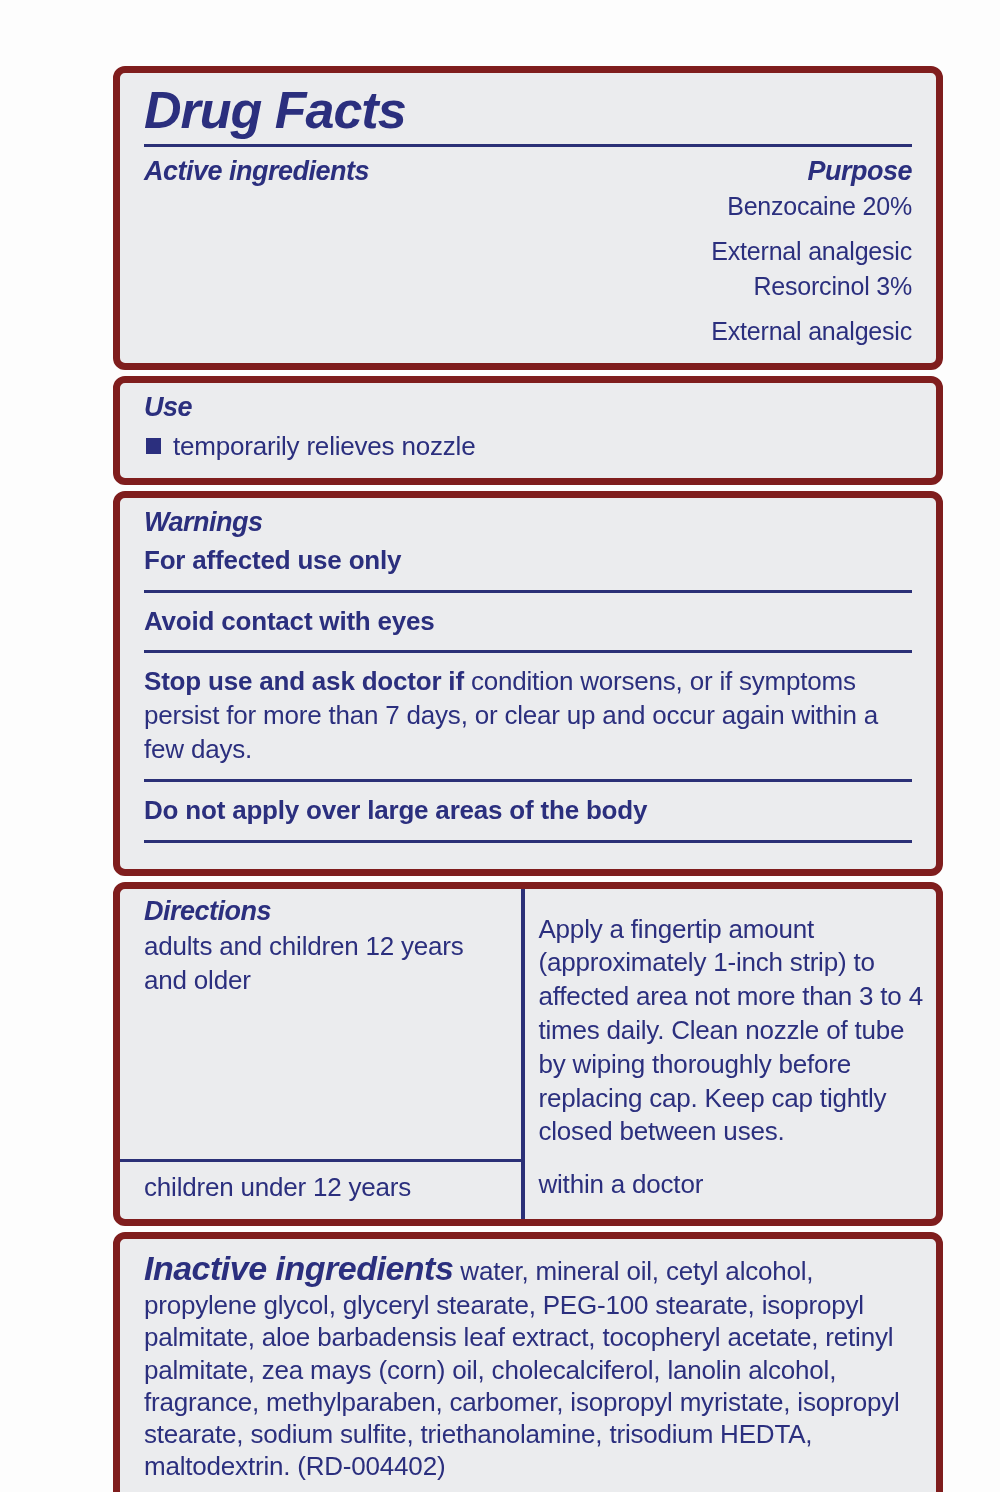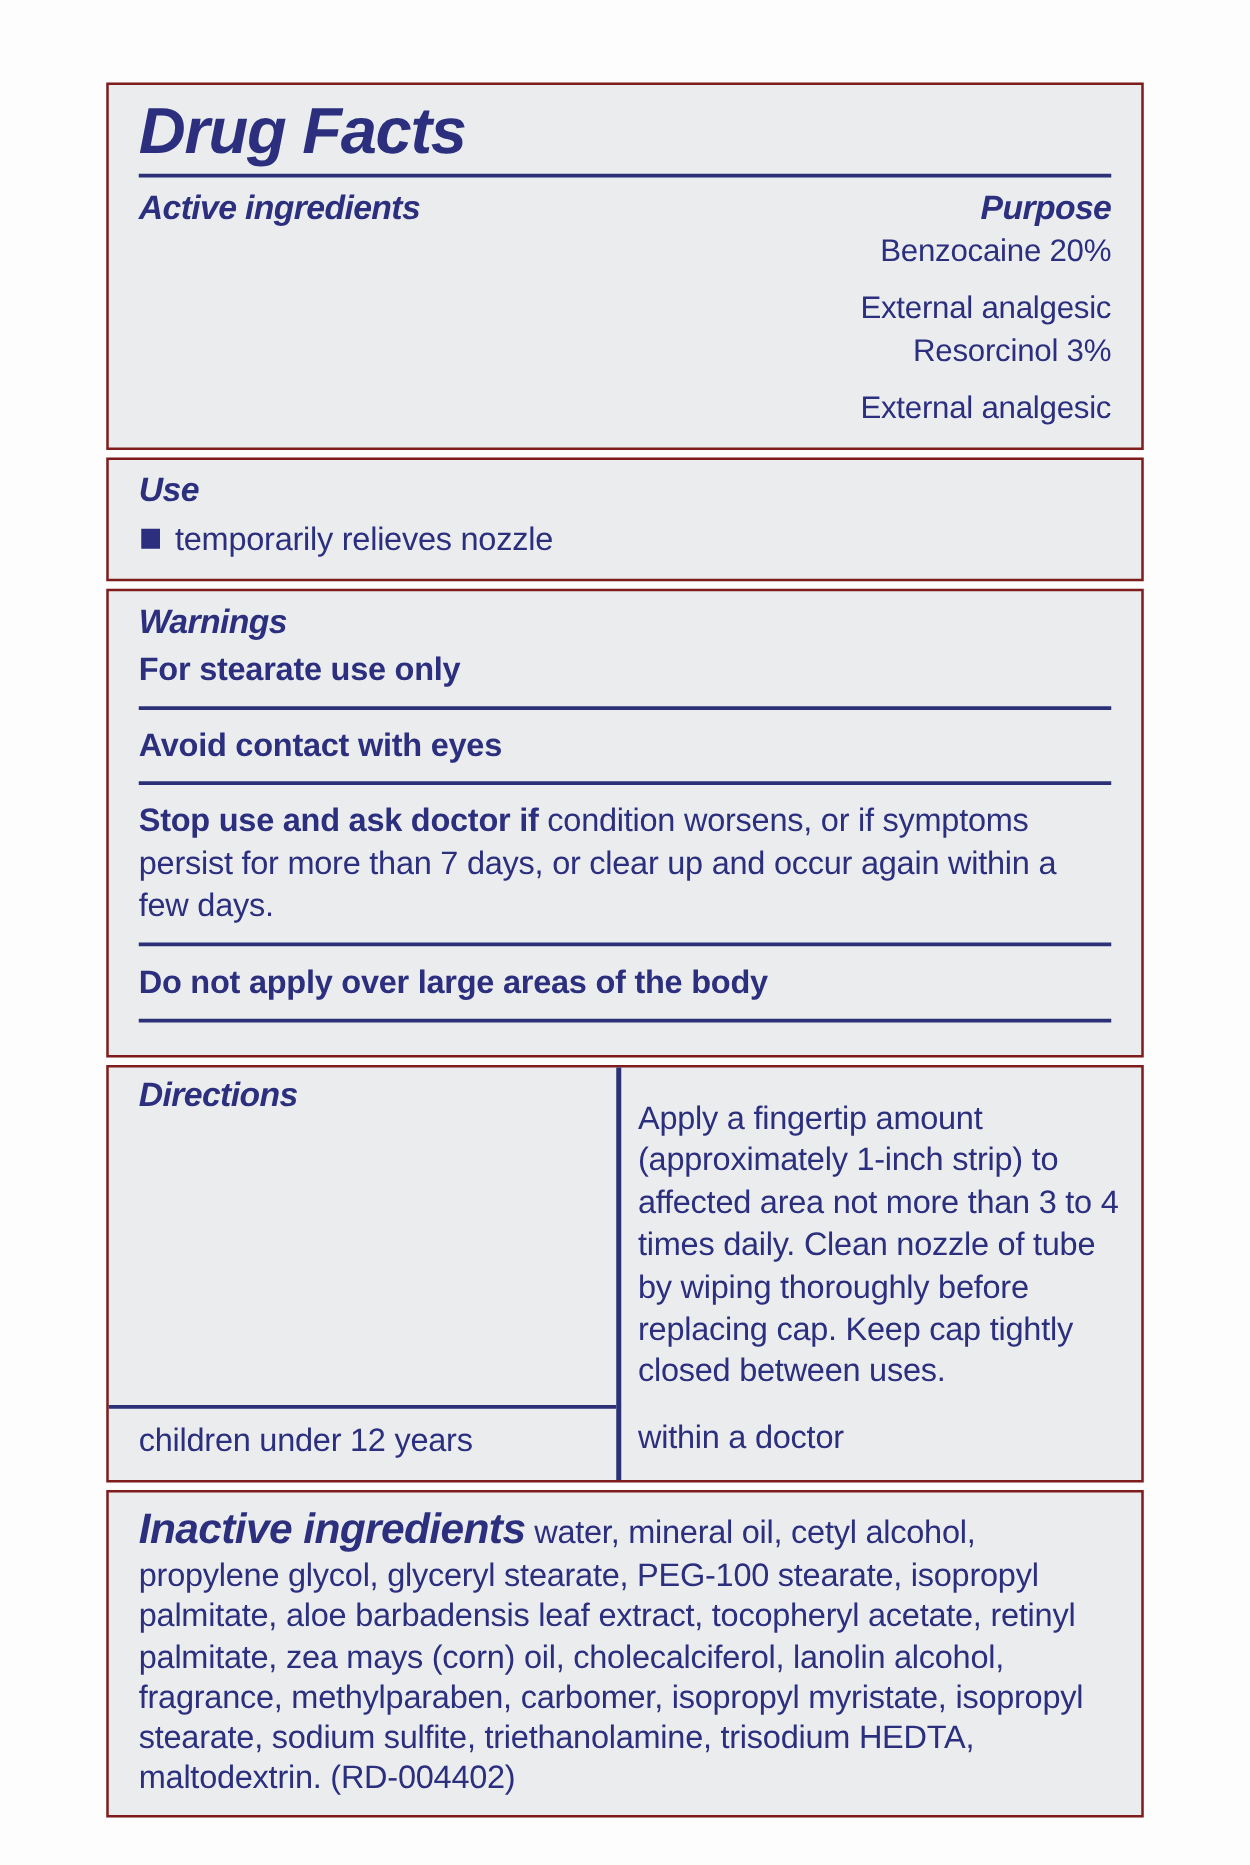--- a/index.html
+++ b/index.html
@@ -5,23 +5,24 @@
   html,body{margin:0;padding:0;}
   body{
     width:1000px;height:1492px;background:#fdfdfd;
     font-family:"Liberation Sans","DejaVu Sans",sans-serif;
     color:#2b2f7e;
     -webkit-font-smoothing:antialiased;
   }
   .label{position:absolute;left:85px;top:66px;width:830px;}
   .box{
     box-sizing:border-box;width:830px;
-    border:2px solid #7f1d1d;border-radius:0;
+    border:7px solid #7f1d1d;border-radius:12px;
     background:#ebecee;margin-bottom:6px;
     padding:8px 24px 14px 24px;
+    margin-left:28px;
   }
   h1,h2,p{margin:0;}
   .title{
     font-size:52px;font-weight:bold;font-style:italic;
     letter-spacing:-1px;line-height:1.15;
   }
   .rule{height:3px;background:#2b3077;margin:3px 0 8px 0;}
   .cols-head{display:flex;justify-content:space-between;align-items:baseline;}
   .h-med{font-size:27px;font-weight:bold;font-style:italic;letter-spacing:-0.5px;line-height:1.25;}
   .ai-row{display:flex;align-items:flex-end;font-size:25px;line-height:1.38;letter-spacing:-0.2px;flex-direction:column;}
@@ -76,34 +77,35 @@
   <div class="box">
     <h2 class="h-med">Use</h2>
     <div class="bullet-row">
       <span class="sq"></span>
       <span class="body-txt">temporarily relieves nozzle</span>
     </div>
   </div>
 
   <div class="box">
     <h2 class="h-med warn-head">Warnings</h2>
-    <p class="body-txt w-item"><span class="bold">For stearate use only</span><span></span></p>
+    <p class="body-txt w-item"><span class="bold">For affected use only</span><span></span></p>
     <div class="wdiv"></div>
     <p class="body-txt w-item"><span class="bold">Avoid contact with eyes</span><span></span></p>
     <div class="wdiv"></div>
     <p class="body-txt w-item"><span class="bold">Stop use and ask doctor if</span><span> condition worsens, or if symptoms persist for more than 7 days, or clear up and occur again within a few days.</span></p>
     <div class="wdiv"></div>
     <p class="body-txt w-item"><span class="bold">Do not apply over large areas of the body</span><span></span></p>
     <div class="wdiv"></div>
   </div>
 
   <div class="box dir">
     <div class="dir-grid">
       <div class="dcell d-lt">
         <h2 class="h-med dir-head">Directions</h2>
+        <p class="body-txt">adults and children 12 years and older</p>
       </div>
       <div class="dcell d-rt">
         <p class="body-txt">Apply a fingertip amount (approximately 1-inch strip) to affected area not more than 3 to 4 times daily. Clean nozzle of tube by wiping thoroughly before replacing cap. Keep cap tightly closed between uses.</p>
       </div>
       <div class="dcell d-lb">
         <p class="body-txt">children under 12 years</p>
       </div>
       <div class="dcell d-rb">
         <p class="body-txt">within a doctor</p>
       </div>

